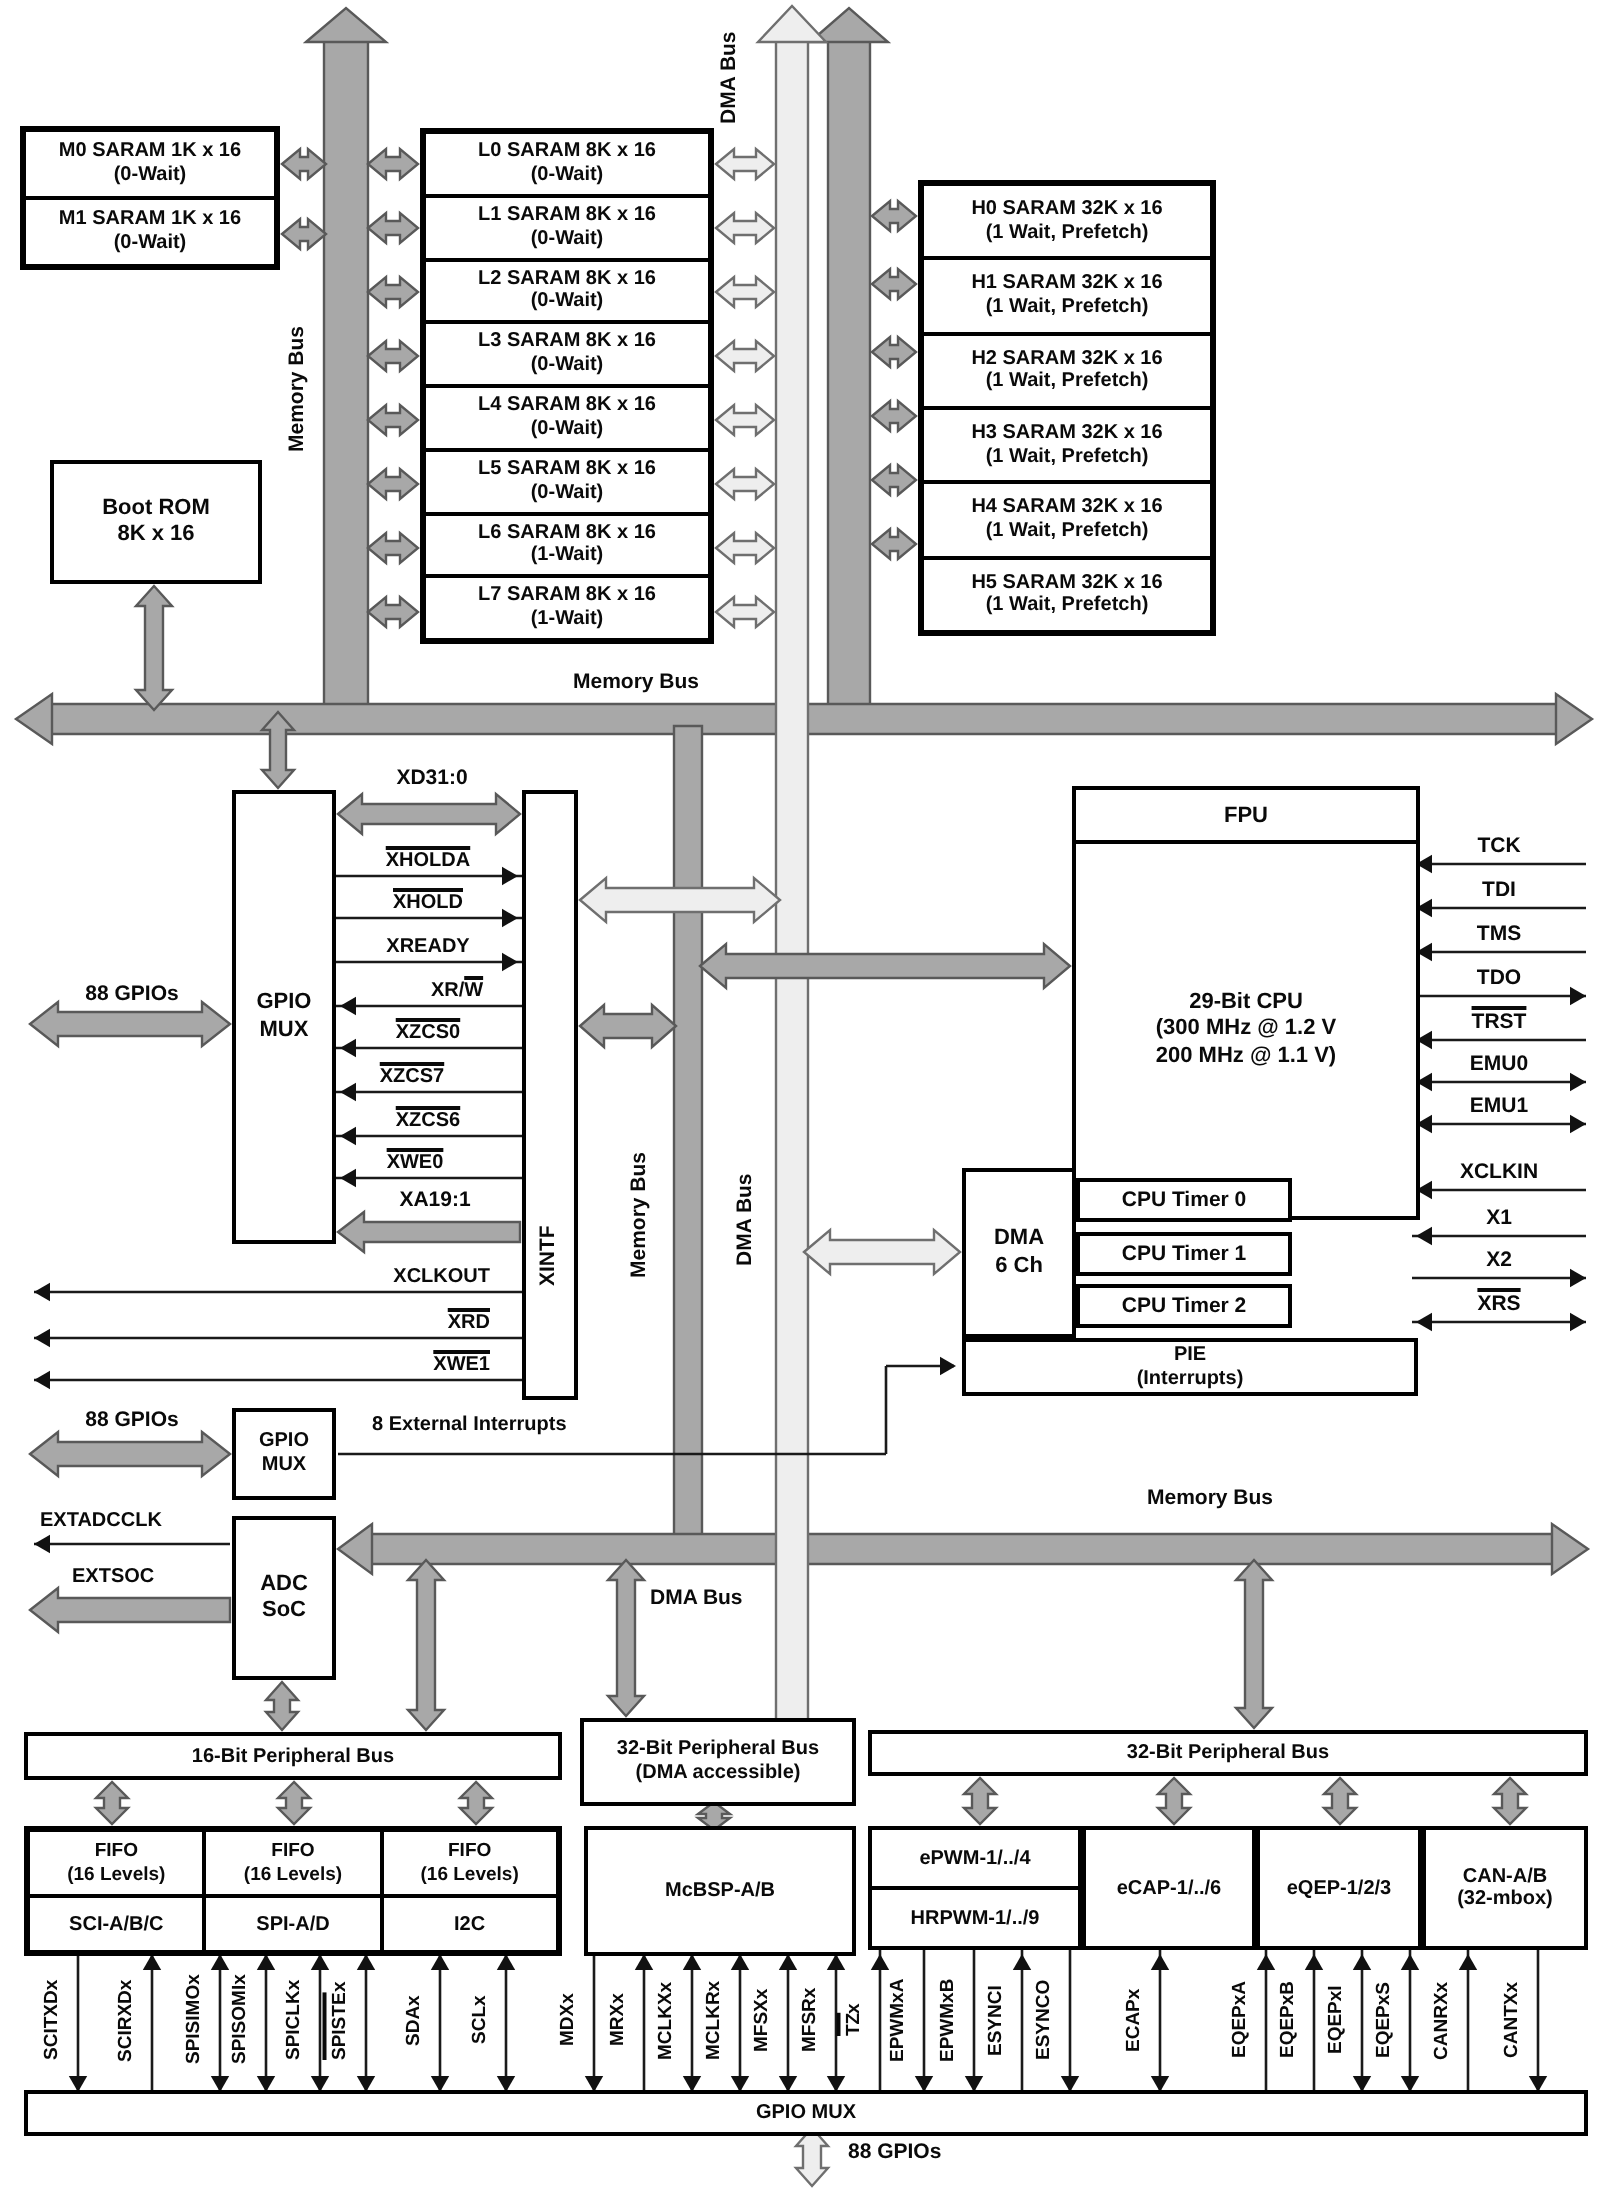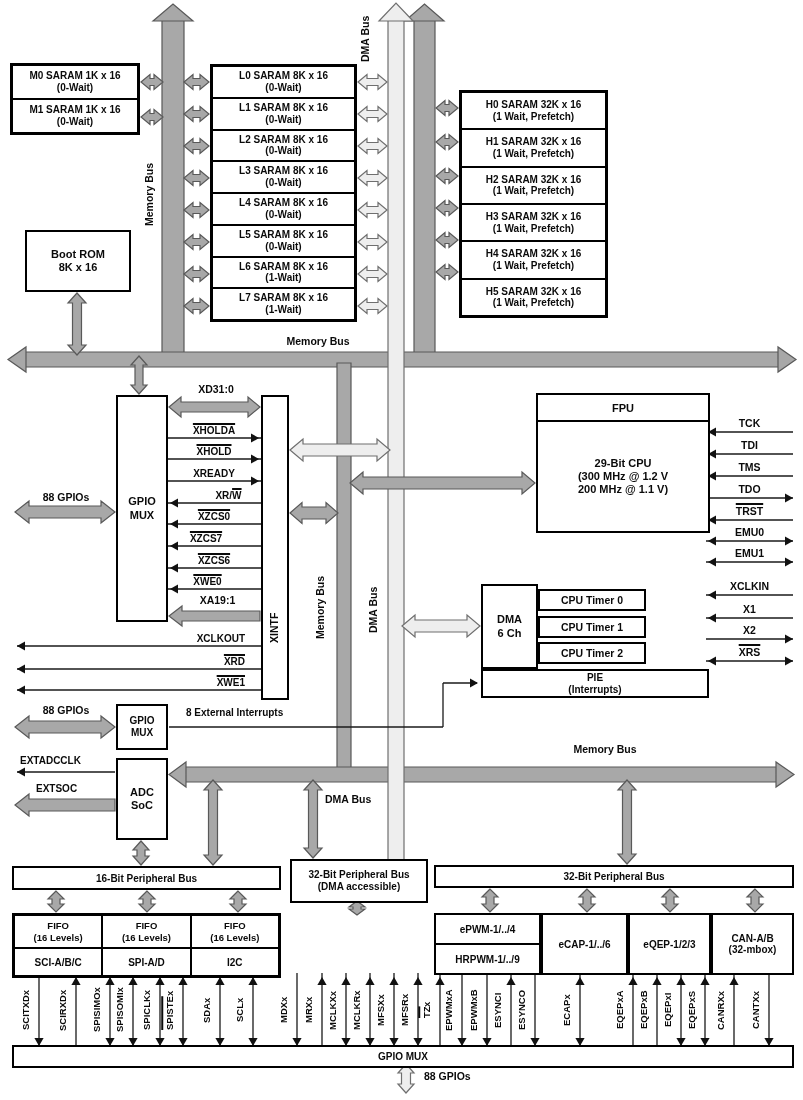--- a/index.html
+++ b/index.html
@@ -316,21 +316,21 @@
   </div>
 
   <div class="box flexcol" style="left:116px;top:395px;width:52px;height:227px">
     <div class="bname-lg">GPIO</div>
     <div class="bname-lg">MUX</div>
   </div>
 
   <div class="box" style="left:261px;top:395px;width:28px;height:305px"></div>
   <div class="lab vtext" style="left:263px;top:572px;width:24px;height:112px">XINTF</div>
 
-  <div class="box cpu" style="left:536px;top:393px;width:174px;height:140px">
+  <div class="box cpu" style="left:536px;top:393px;width:174px;height:217px">
     <div class="fpuhead">FPU</div>
     <div class="cpubody">
       <div class="bname-lg">29-Bit CPU</div>
       <div class="bname-lg">(300 MHz @ 1.2 V</div>
       <div class="bname-lg">200 MHz @ 1.1 V)</div>
     </div>
   </div>
 
   <div class="box flexcol" style="left:481px;top:584px;width:57px;height:85px">
     <div class="bname-lg">DMA</div>
@@ -401,20 +401,23 @@
         <div class="topc">
           <div class="bname" style="font-size:9.5px">FIFO</div>
           <div class="bname" style="font-size:9.5px">(16 Levels)</div>
         </div>
         <div class="botc">
           <div class="pl">I2C</div>
         </div>
       </div>
     </div>
 
+  <div class="box flexc" style="left:292px;top:913px;width:136px;height:65px">
+    <div class="pl">McBSP-A/B</div>
+  </div>
 
   <div class="box ecol" style="left:434px;top:913px;width:107px;height:62px;display:flex;flex-direction:column">
     <div class="half">
         <div class="pl">ePWM-1/../4</div>
       </div>
     <div class="half">
         <div class="pl">HRPWM-1/../9</div>
       </div>
   </div>
 

